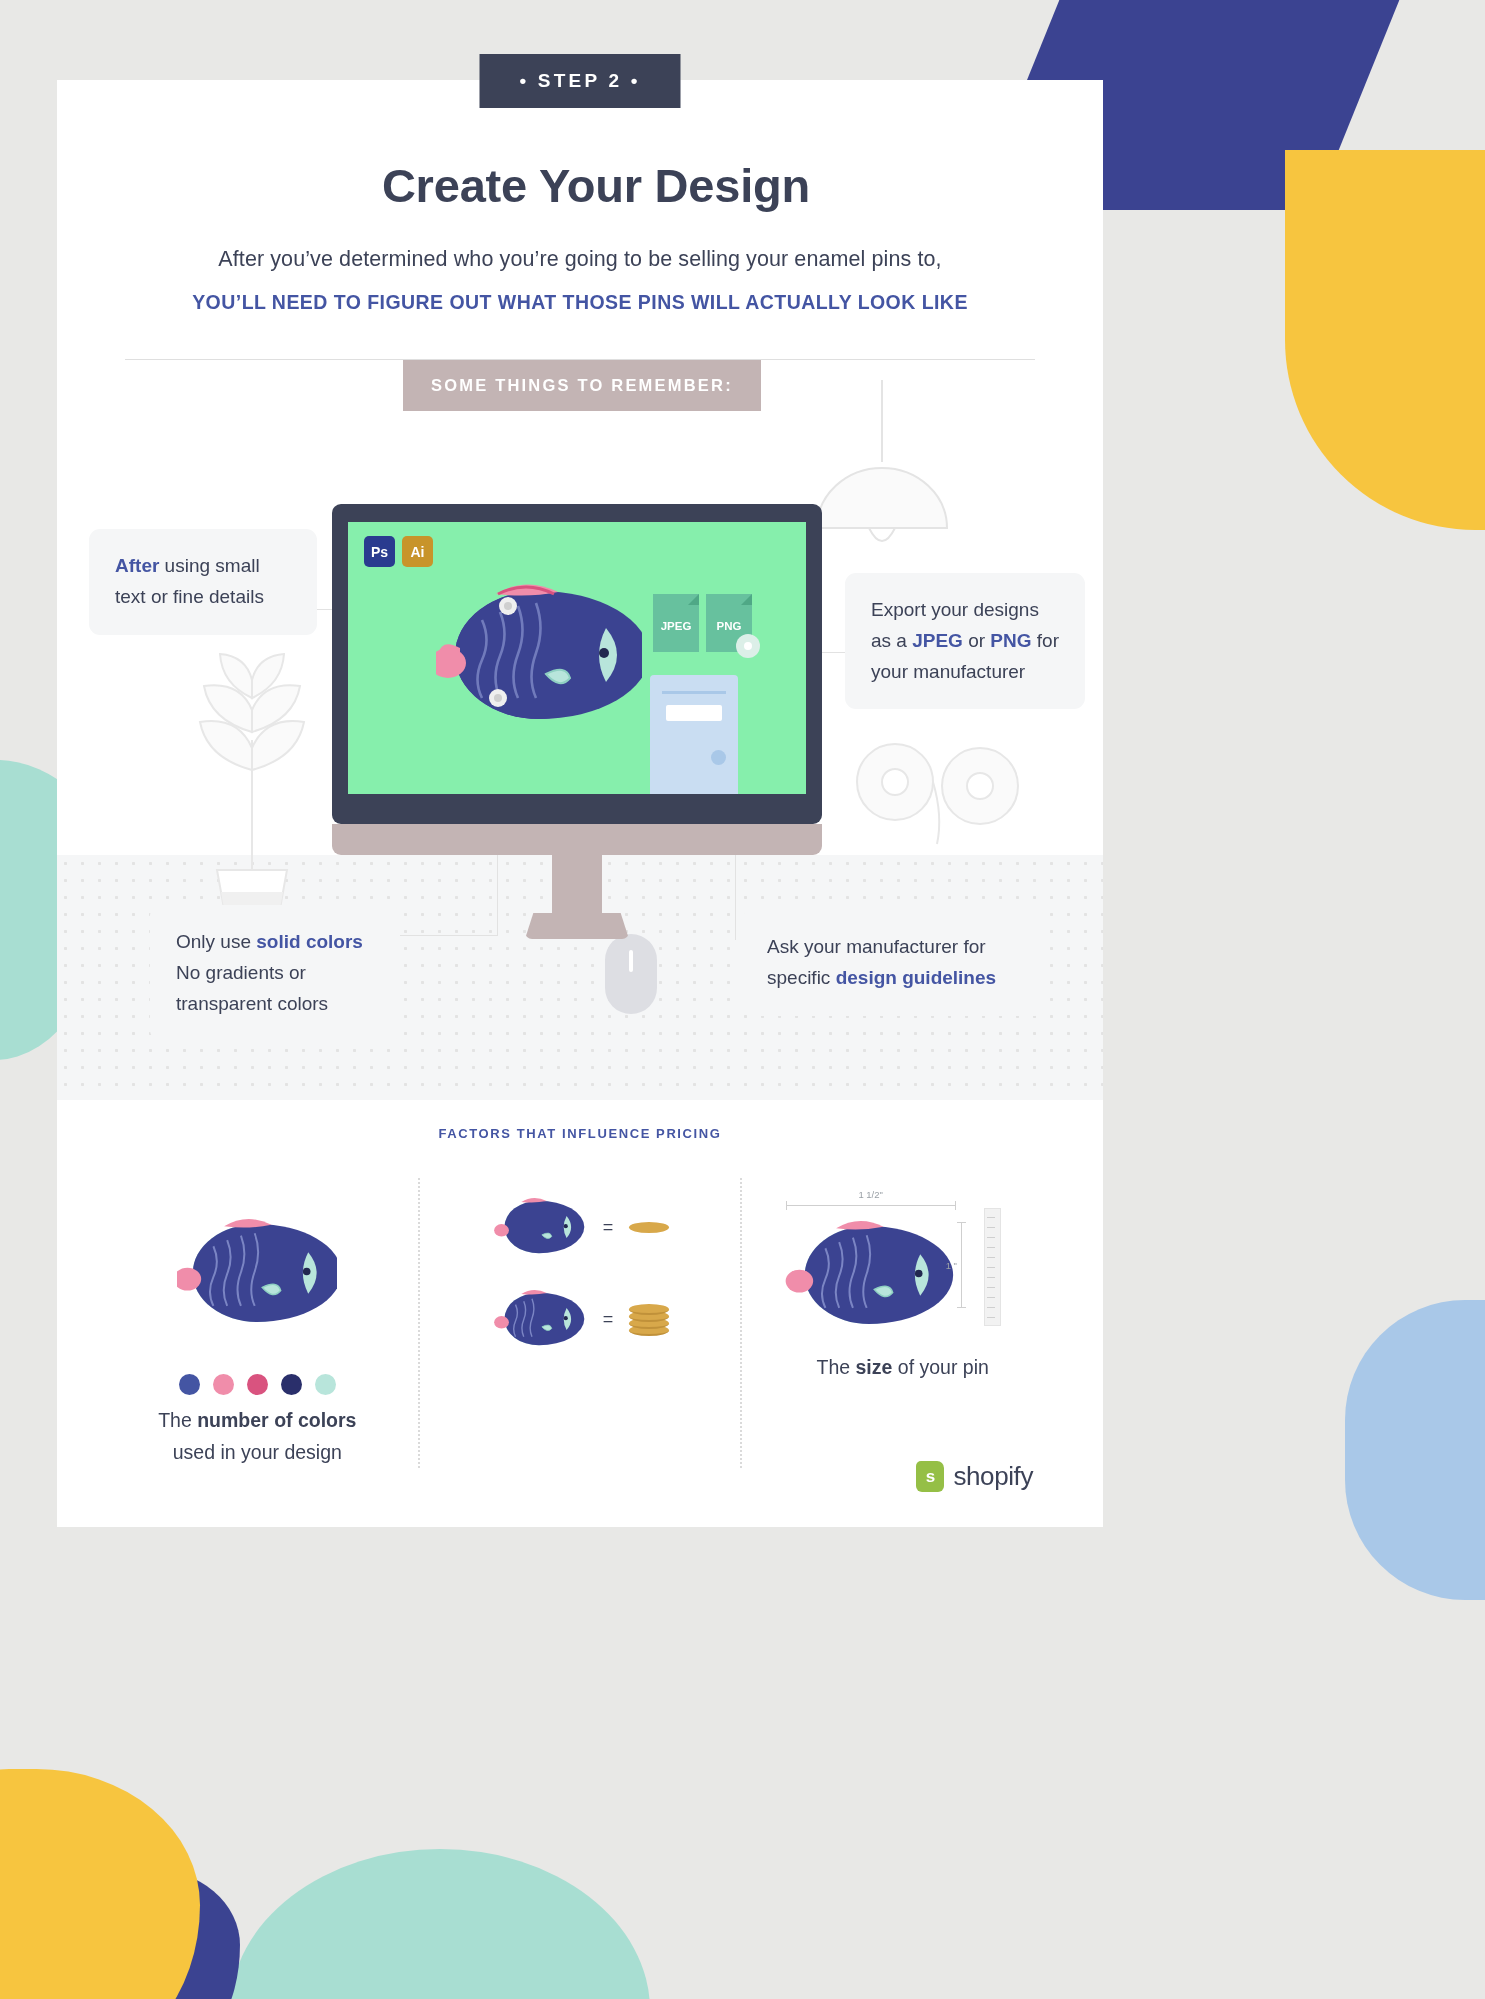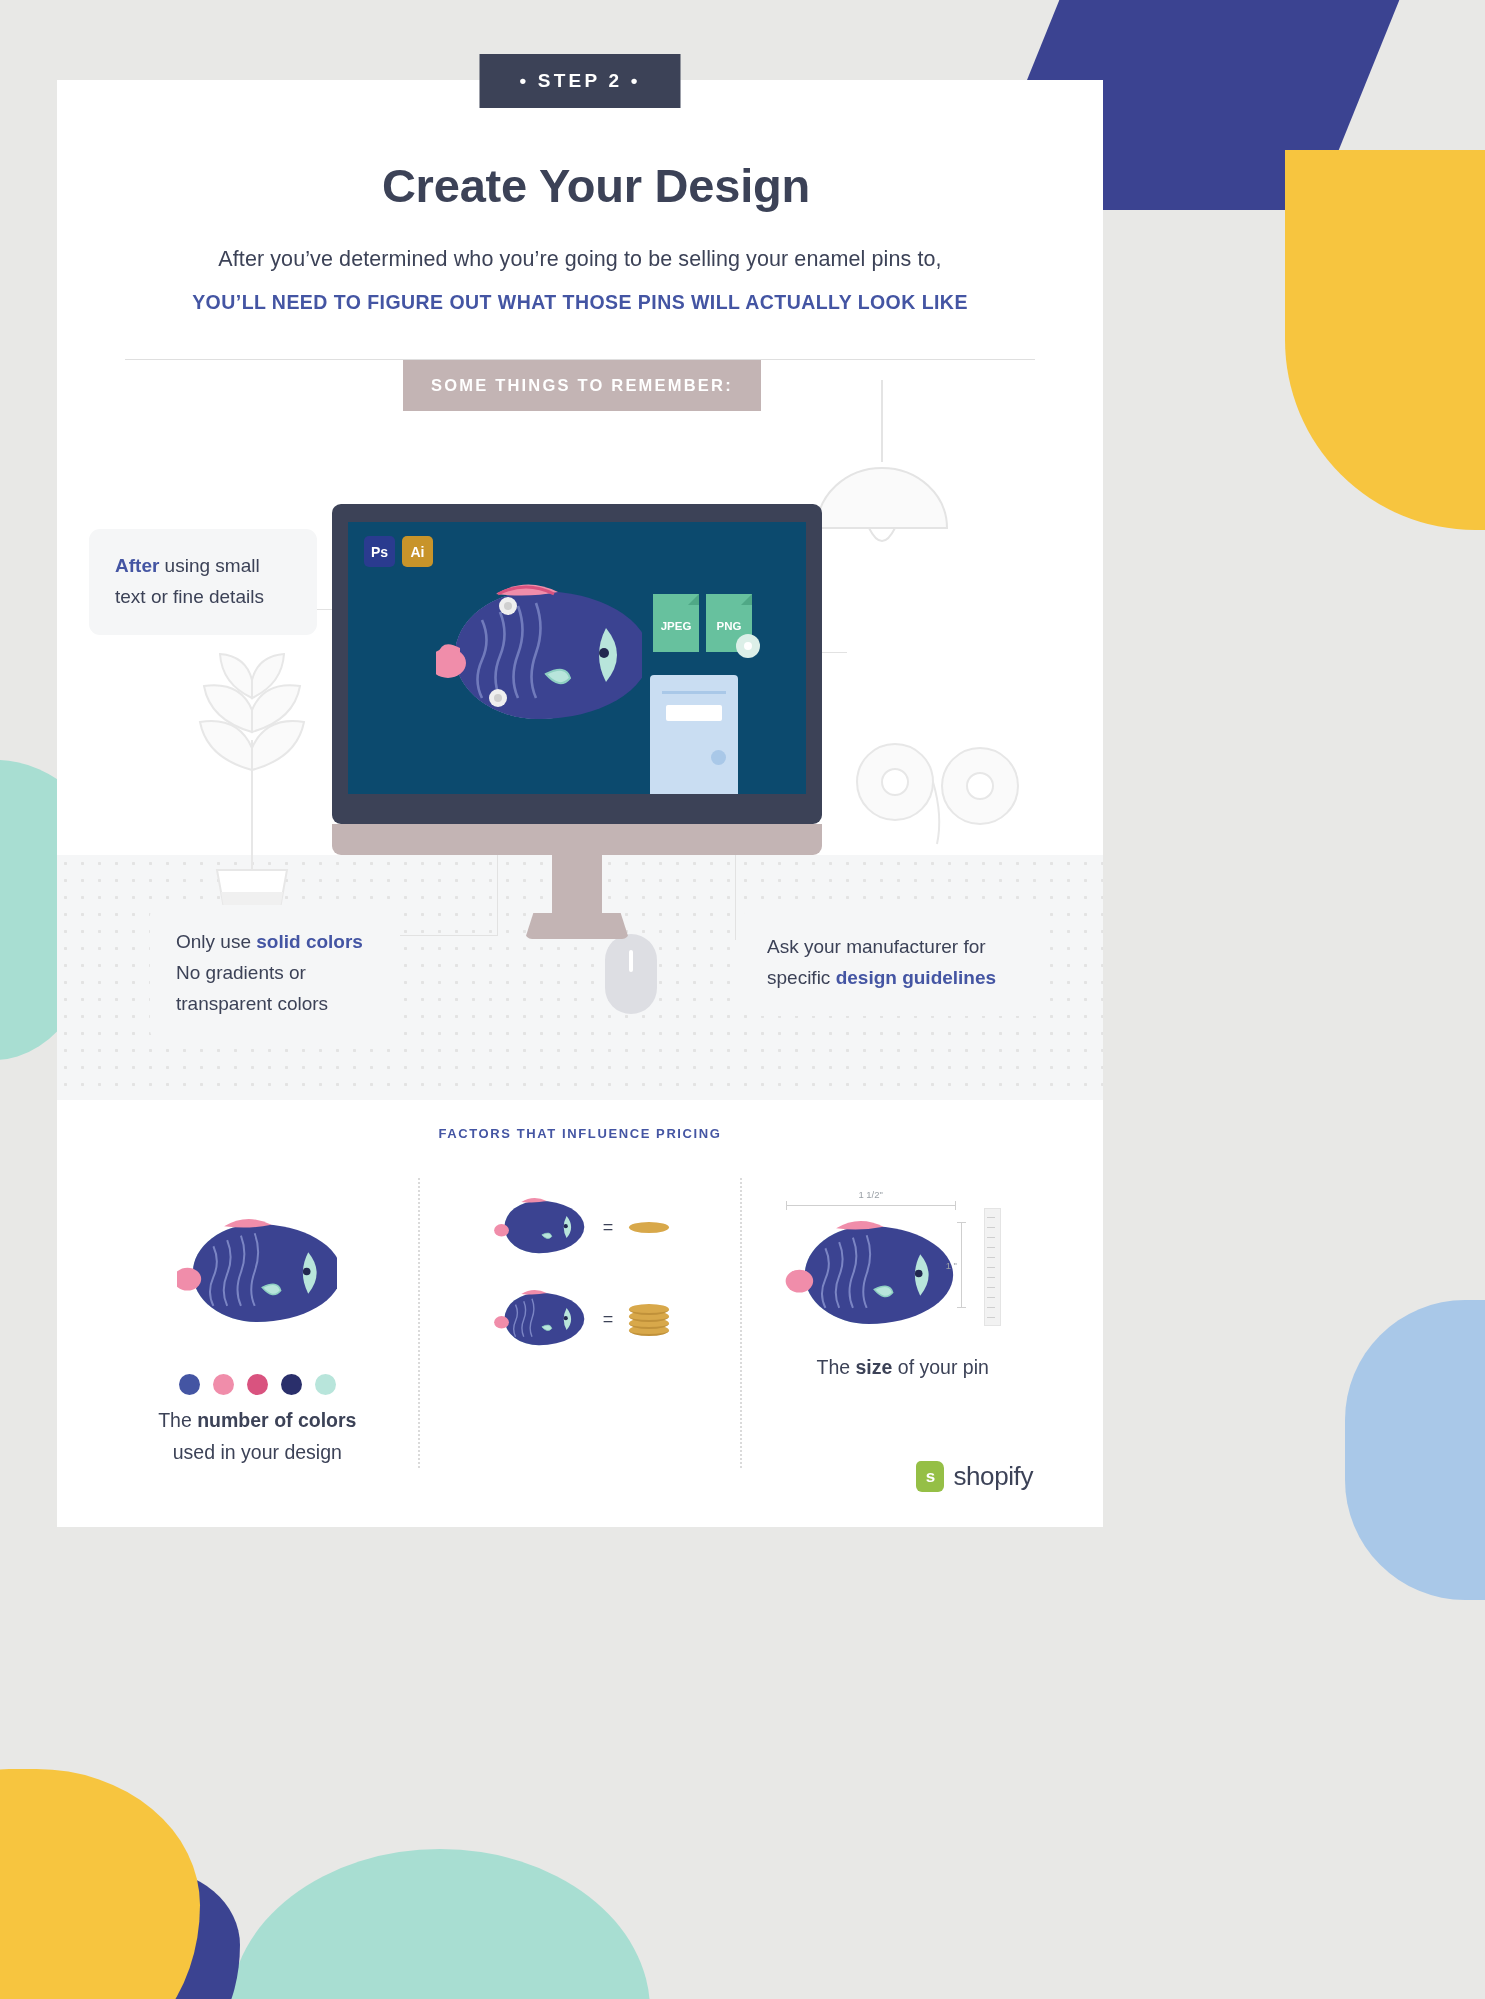--- a/index.html
+++ b/index.html
@@ -126,21 +126,21 @@
   
   .monitor { position: absolute; left: 275px; top: 424px; width: 490px; }
   .monitor-body {
     width: 490px; height: 320px;
     background: #3C4257;
     border-radius: 9px;
     padding: 18px 16px 0 16px;
   }
   .monitor-screen {
     width: 458px; height: 272px;
-    background: #0c4a6e;
+    background: #86efac;
     position: relative;
     overflow: hidden;
   }
   .monitor-base-bar {
     width: 490px; height: 31px;
     background: #C3B4B4;
     border-radius: 0 0 9px 9px;
   }
   .monitor-neck {
     width: 50px; height: 58px;
@@ -411,20 +411,23 @@
     </div>
     <div class="monitor-base-bar"></div>
     <div class="monitor-neck"></div>
     <div class="monitor-foot"></div>
   </div>
 
   <div class="bubble bub-avoid">
     <b>After</b><span> using small text or fine details</span>
   </div>
 
+  <div class="bubble bub-export">
+    <span>Export your designs as a </span><b>JPEG</b><span> or </span><b>PNG</b><span> for your manufacturer</span>
+  </div>
 
   <div class="bubble bub-solid">
     <span>Only use </span><b>solid colors</b><span> No gradients or transparent colors</span>
   </div>
 
   <div class="bubble bub-ask">
     <span>Ask your manufacturer for specific </span><b>design guidelines</b>
   </div>
 
   <div class="factors-title">FACTORS THAT INFLUENCE PRICING</div>

